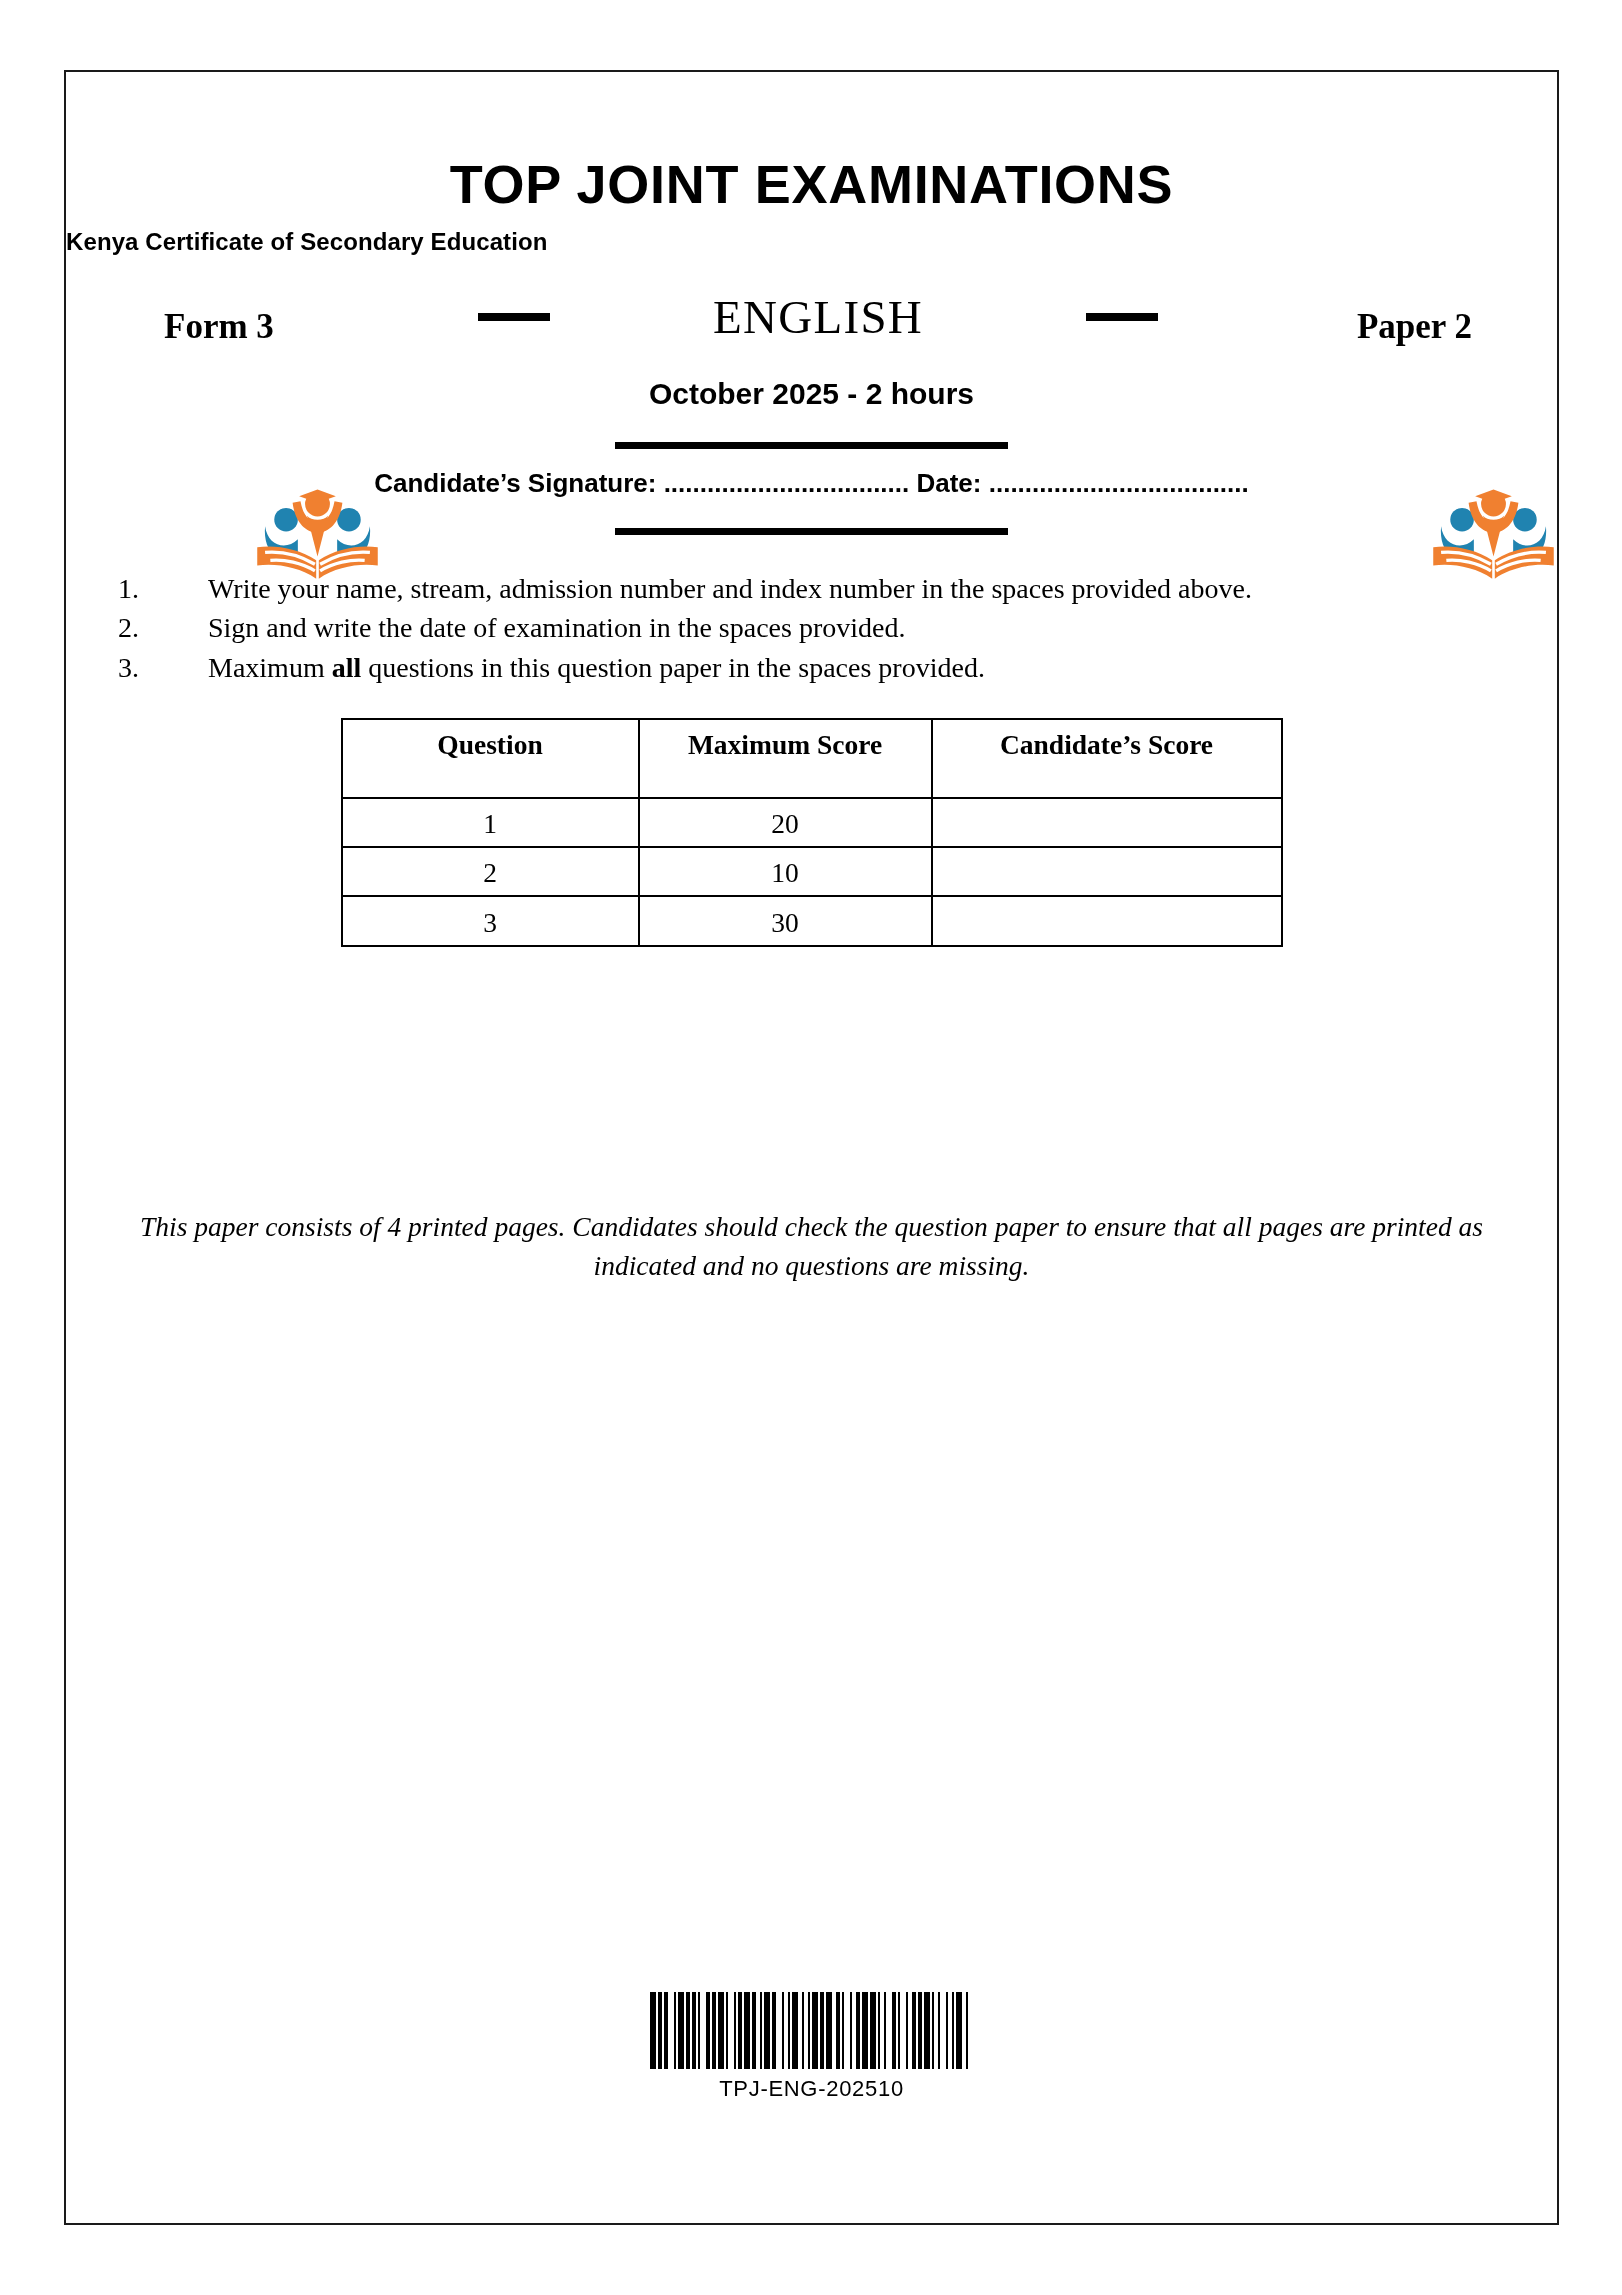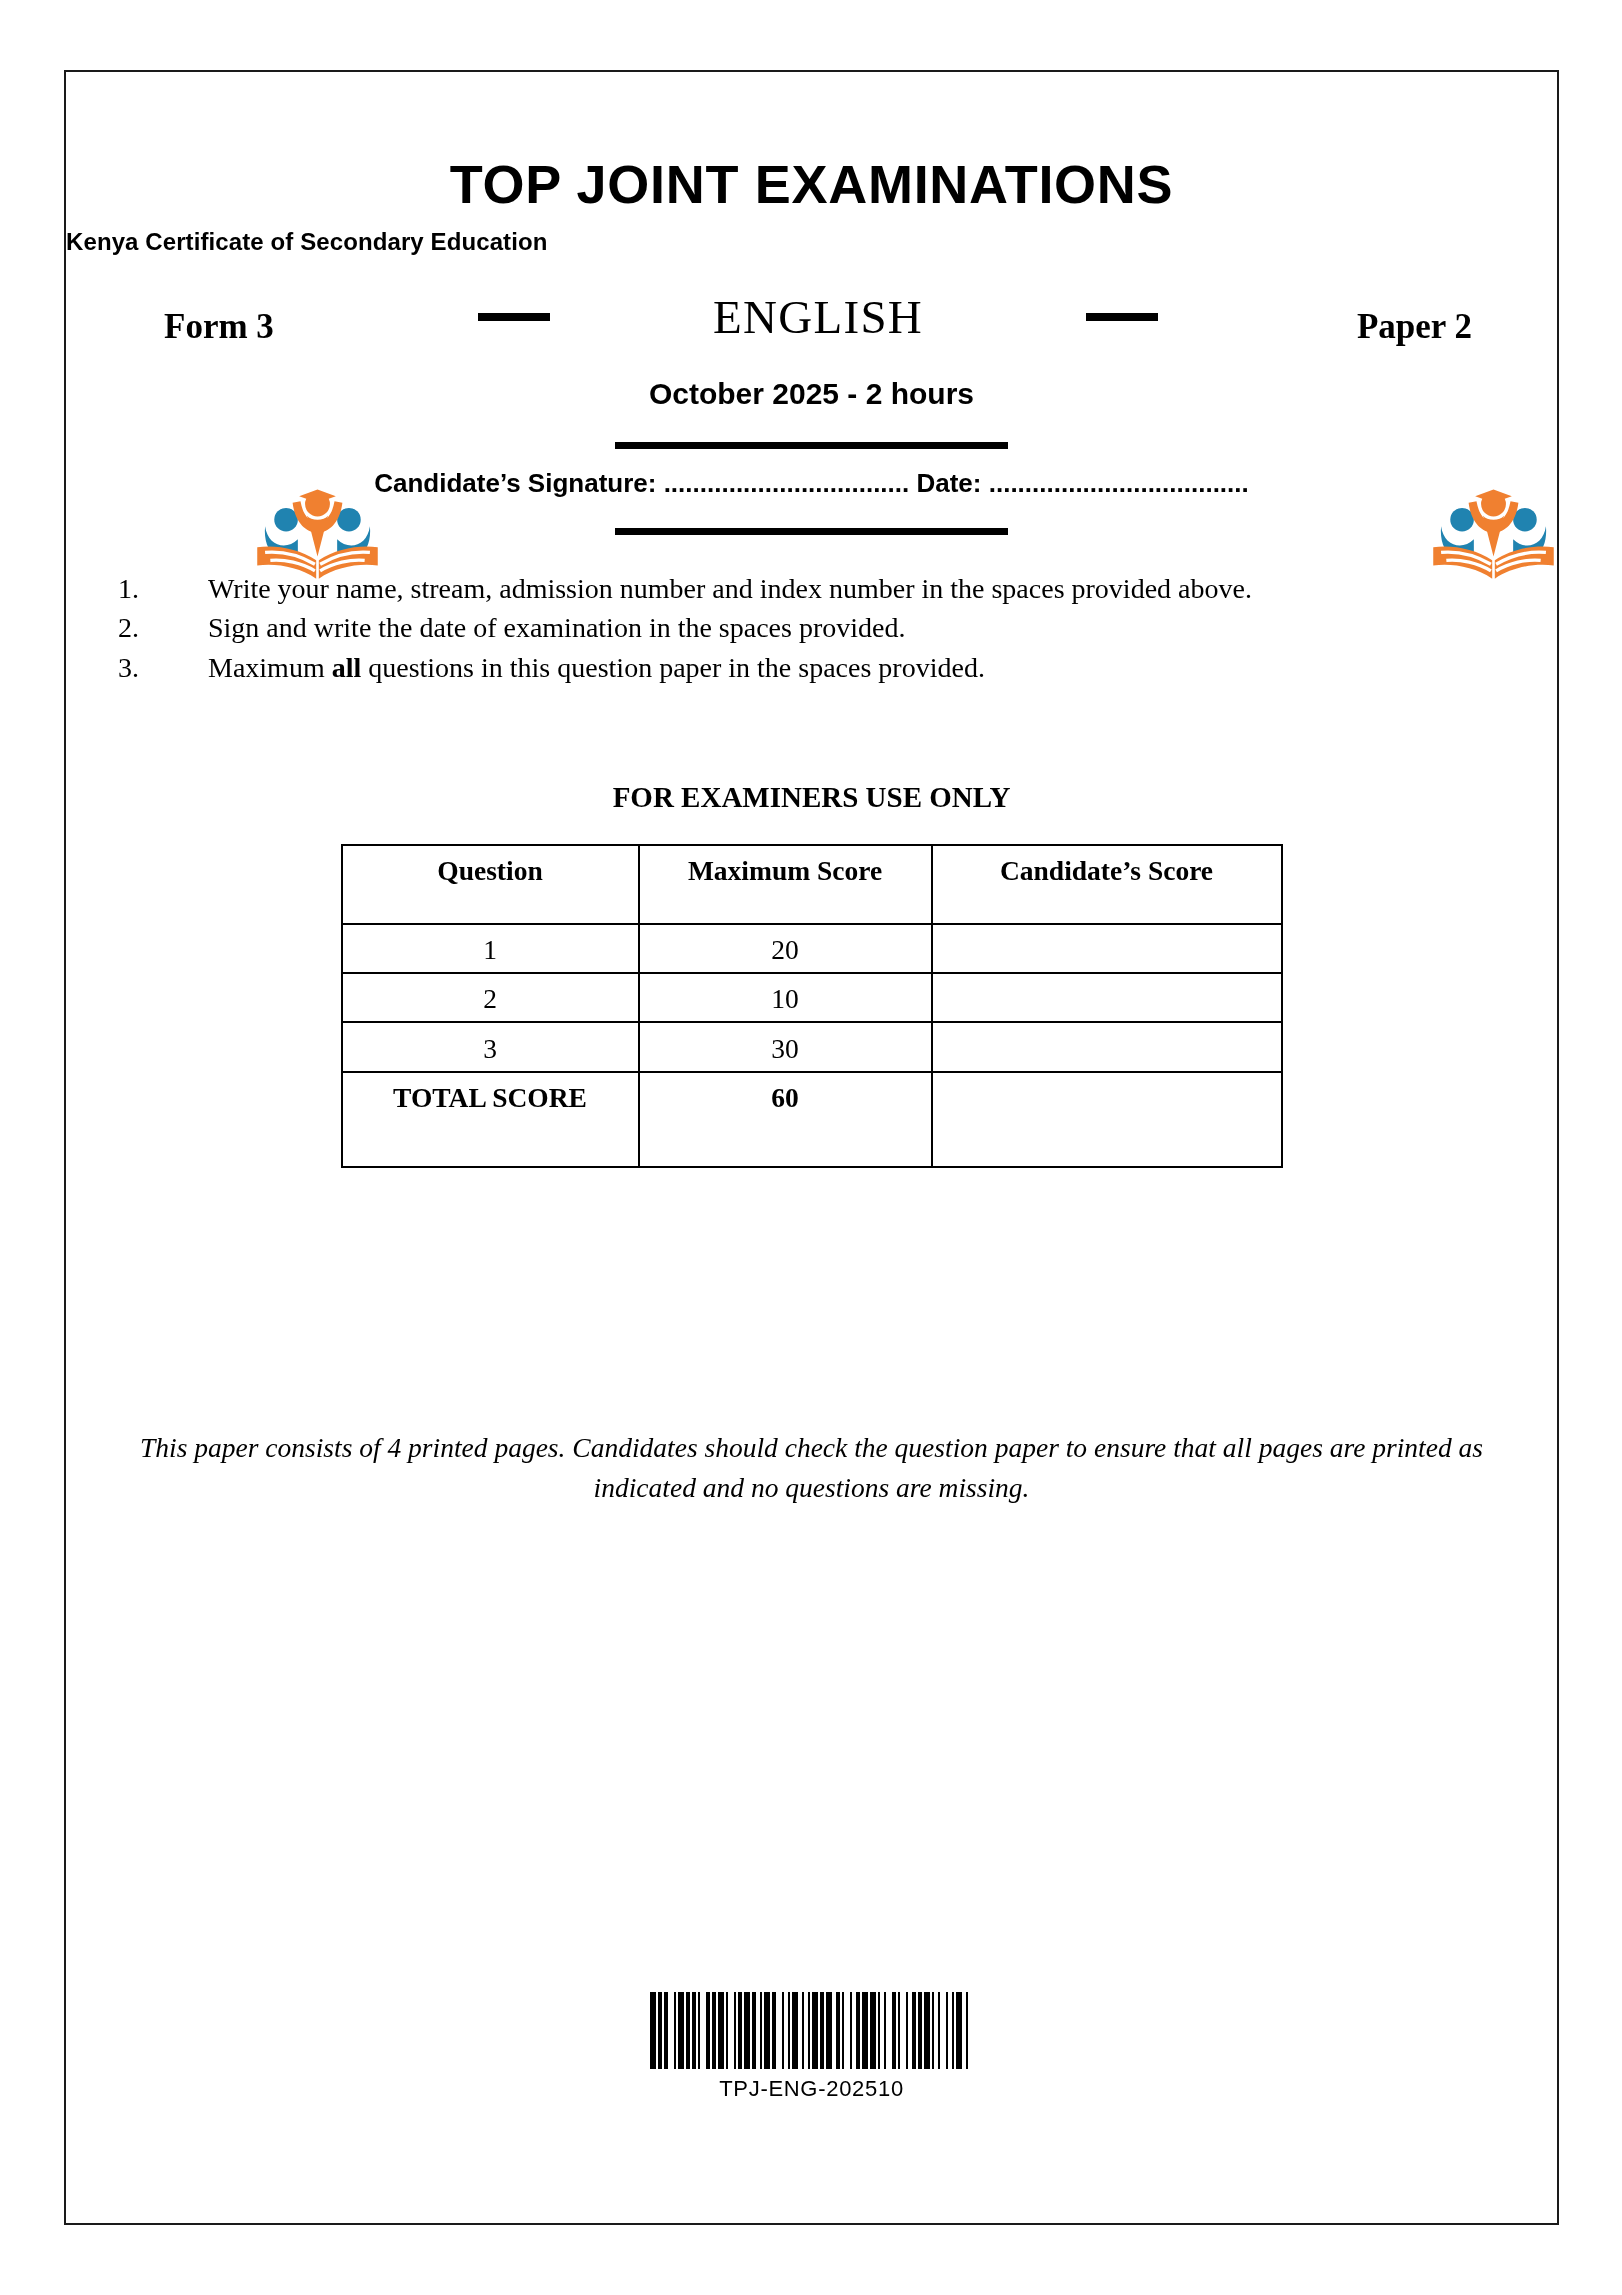--- a/index.html
+++ b/index.html
@@ -292,21 +292,20 @@
     <div class="instr-item">
       <span class="instr-num">2.</span>
       <span class="instr-text"><span>Sign and write the date of examination in the spaces provided.</span><b></b><span></span></span>
     </div>
     <div class="instr-item">
       <span class="instr-num">3.</span>
       <span class="instr-text"><span>Maximum </span><b>all</b><span> questions in this question paper in the spaces provided.</span></span>
     </div>
   </div>
 
-  <div class="examiners-head">FOR EXAMINERS USE ONLY</div>
 
   <table class="score-table">
     <thead>
       <tr>
         <th class="col-q">Question</th>
         <th class="col-max">Maximum Score</th>
         <th class="col-cand">Candidate’s Score</th>
       </tr>
     </thead>
     <tbody>
@@ -318,25 +317,20 @@
       <tr>
         <td>2</td>
         <td>10</td>
         <td></td>
       </tr>
       <tr>
         <td>3</td>
         <td>30</td>
         <td></td>
       </tr>
-      <tr class="total-row">
-        <td>TOTAL SCORE</td>
-        <td>60</td>
-        <td></td>
-      </tr>
     </tbody>
   </table>
 
   <div class="footer-note">This paper consists of 4 printed pages. Candidates should check the question paper to ensure that all pages are printed as indicated and no questions are missing.</div>
 
   <div class="barcode-block">
     <div class="barcode-bars" id="barcode-bars"><i class="bar" style="width:6px"></i><i class="sp" style="width:2px"></i><i class="bar" style="width:4px"></i><i class="sp" style="width:2px"></i><i class="bar" style="width:4px"></i><i class="sp" style="width:6px"></i><i class="bar" style="width:2px"></i><i class="sp" style="width:2px"></i><i class="bar" style="width:6px"></i><i class="sp" style="width:2px"></i><i class="bar" style="width:4px"></i><i class="sp" style="width:2px"></i><i class="bar" style="width:4px"></i><i class="sp" style="width:2px"></i><i class="bar" style="width:2px"></i><i class="sp" style="width:6px"></i><i class="bar" style="width:4px"></i><i class="sp" style="width:2px"></i><i class="bar" style="width:4px"></i><i class="sp" style="width:2px"></i><i class="bar" style="width:6px"></i><i class="sp" style="width:2px"></i><i class="bar" style="width:2px"></i><i class="sp" style="width:6px"></i><i class="bar" style="width:2px"></i><i class="sp" style="width:2px"></i><i class="bar" style="width:4px"></i><i class="sp" style="width:2px"></i><i class="bar" style="width:6px"></i><i class="sp" style="width:2px"></i><i class="bar" style="width:4px"></i><i class="sp" style="width:4px"></i><i class="bar" style="width:2px"></i><i class="sp" style="width:2px"></i><i class="bar" style="width:6px"></i><i class="sp" style="width:2px"></i><i class="bar" style="width:4px"></i><i class="sp" style="width:6px"></i><i class="bar" style="width:2px"></i><i class="sp" style="width:4px"></i><i class="bar" style="width:2px"></i><i class="sp" style="width:2px"></i><i class="bar" style="width:6px"></i><i class="sp" style="width:4px"></i><i class="bar" style="width:2px"></i><i class="sp" style="width:4px"></i><i class="bar" style="width:2px"></i><i class="sp" style="width:2px"></i><i class="bar" style="width:6px"></i><i class="sp" style="width:2px"></i><i class="bar" style="width:4px"></i><i class="sp" style="width:2px"></i><i class="bar" style="width:6px"></i><i class="sp" style="width:4px"></i><i class="bar" style="width:4px"></i><i class="sp" style="width:2px"></i><i class="bar" style="width:2px"></i><i class="sp" style="width:6px"></i><i class="bar" style="width:2px"></i><i class="sp" style="width:4px"></i><i class="bar" style="width:4px"></i><i class="sp" style="width:2px"></i><i class="bar" style="width:6px"></i><i class="sp" style="width:2px"></i><i class="bar" style="width:6px"></i><i class="sp" style="width:2px"></i><i class="bar" style="width:2px"></i><i class="sp" style="width:4px"></i><i class="bar" style="width:2px"></i><i class="sp" style="width:6px"></i><i class="bar" style="width:4px"></i><i class="sp" style="width:2px"></i><i class="bar" style="width:2px"></i><i class="sp" style="width:6px"></i><i class="bar" style="width:2px"></i><i class="sp" style="width:4px"></i><i class="bar" style="width:4px"></i><i class="sp" style="width:2px"></i><i class="bar" style="width:4px"></i><i class="sp" style="width:2px"></i><i class="bar" style="width:6px"></i><i class="sp" style="width:2px"></i><i class="bar" style="width:2px"></i><i class="sp" style="width:4px"></i><i class="bar" style="width:2px"></i><i class="sp" style="width:6px"></i><i class="bar" style="width:2px"></i><i class="sp" style="width:4px"></i><i class="bar" style="width:2px"></i><i class="sp" style="width:2px"></i><i class="bar" style="width:6px"></i><i class="sp" style="width:4px"></i><i class="bar" style="width:2px"></i><i class="sp" style="width:6px"></i></div>
     <div class="barcode-label">TPJ-ENG-202510</div>
   </div>
 

